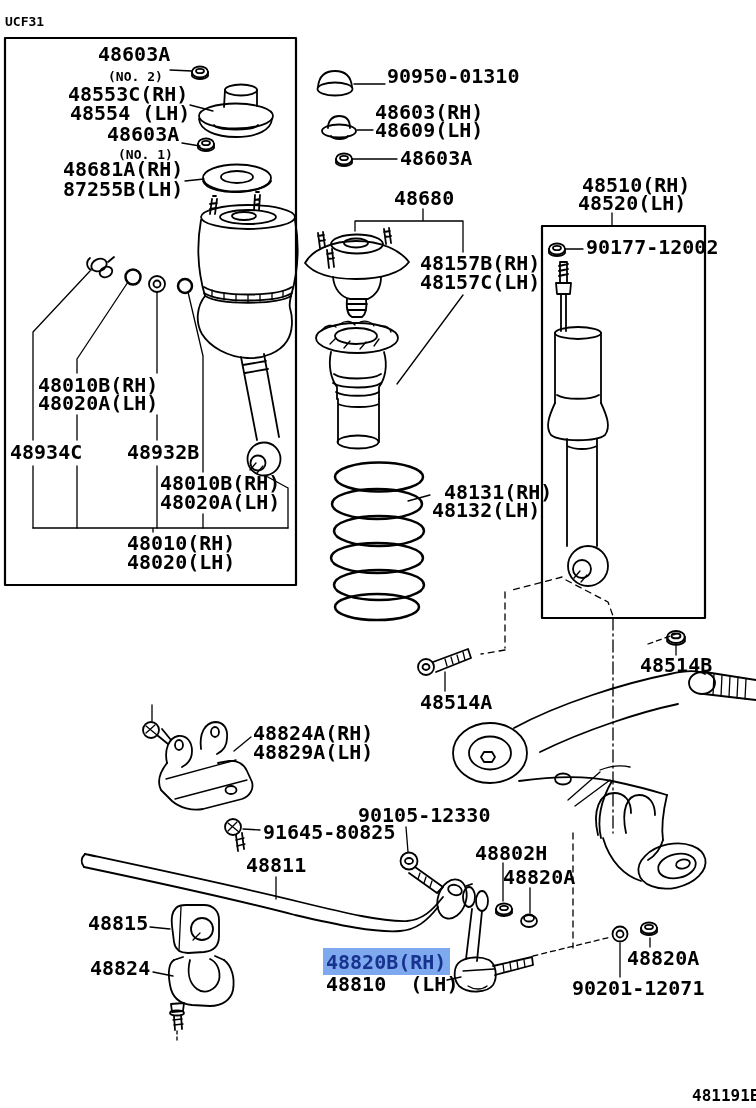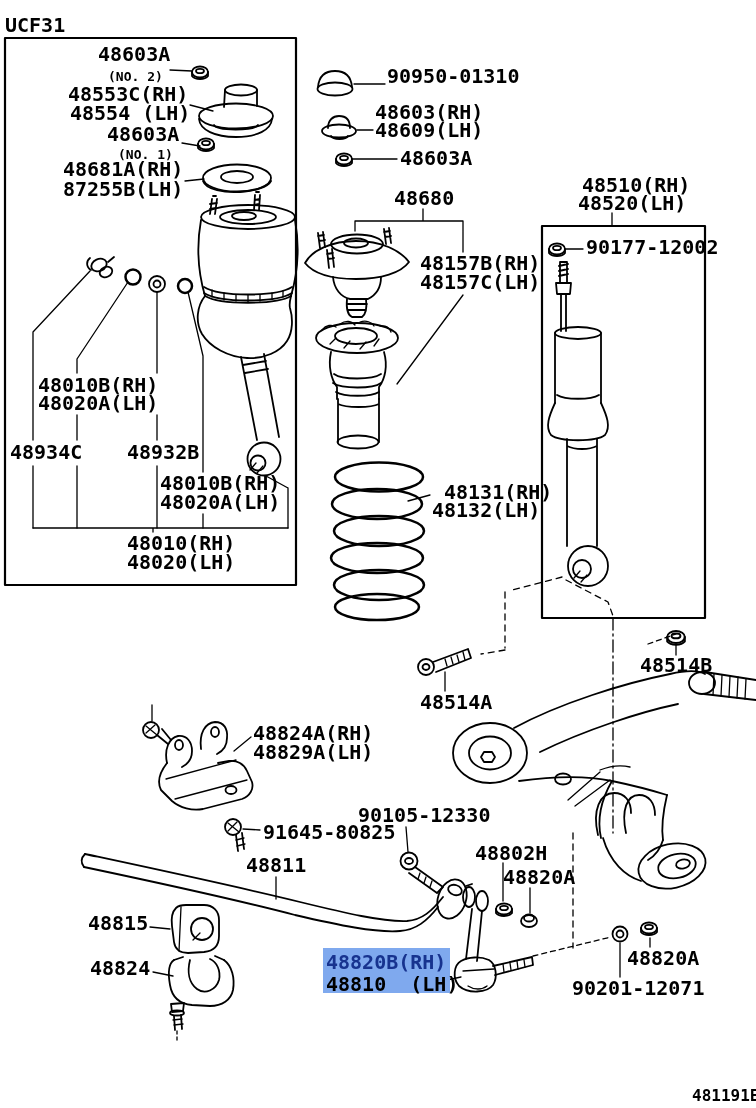--- a/index.html
+++ b/index.html
@@ -5,23 +5,23 @@
   html,body{margin:0;padding:0;background:#fff;}
   .stage{position:relative;width:756px;height:1108px;background:#fff;overflow:hidden;
          font-family:"DejaVu Sans Mono","Liberation Mono",monospace;}
   .stage svg{position:absolute;left:0;top:0;}
   .art{stroke:#000;fill:none;stroke-width:1.8;stroke-linecap:round;stroke-linejoin:round;}
   .thin{stroke-width:1.3;}
   .box{stroke-width:2.2;}
   .thick{stroke-width:2.5;}
   .lbl{position:absolute;font-weight:bold;font-size:20px;line-height:1;color:#000;white-space:pre;}
   .sm{font-size:13px;text-align:center;}
-  .hdr{font-size:20px;}
+  .hdr{font-size:13px;}
   .fig{font-size:16px;}
-  .hl{background:#7fa9ee;color:#17338f;padding:4px 4px 21px 3px;margin:-4px -4px -3px -3px;}
+  .hl{background:#7fa9ee;color:#17338f;padding:4px 4px 3px 3px;margin:-4px -4px -3px -3px;}
 </style>
 </head>
 <body>
 
 <div class="stage">
 
 <svg width="756" height="1108" viewBox="0 0 756 1108">
   <defs>
     <g id="nut">
       <ellipse cx="0" cy="0" rx="8" ry="5.5"></ellipse>

